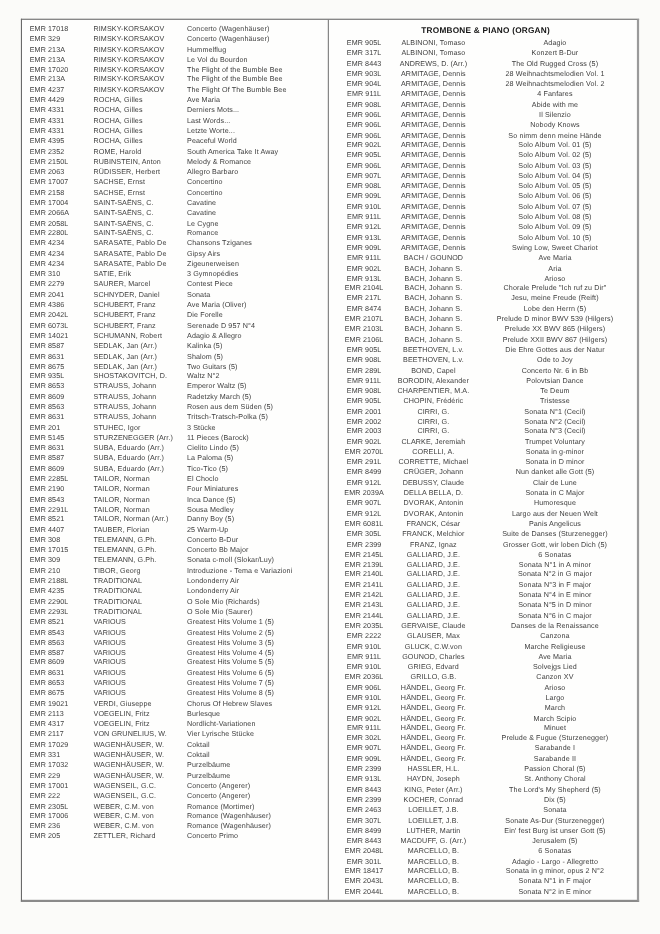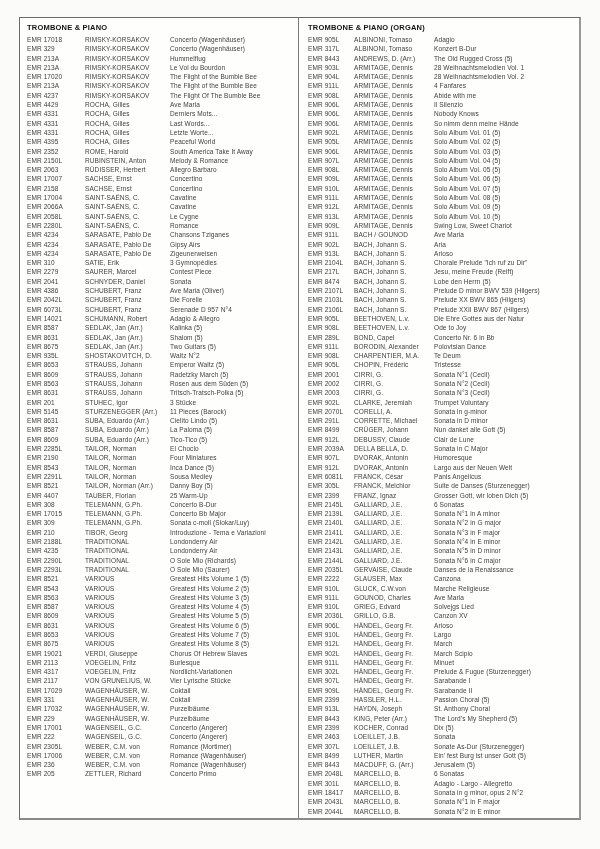--- a/index.html
+++ b/index.html
@@ -21,21 +21,21 @@
     border-bottom: 2px solid #8a8a8a;
     box-sizing: border-box;
     display: flex;
   }
   .col {
     box-sizing: border-box;
     padding: 4px 4px 0 7px;
     overflow: hidden;
   }
   .col-left  { width: 279px; border-right: 1px solid #7a7a7a; }
-  .col-right { flex: 1; padding-left: 9px; }
+  .col-right { flex: 1; padding-left: 9px; text-align: center; }
   .col-title {
     font-size: 7.5px;
     font-weight: bold;
     color: #141414;
     letter-spacing: 0.2px;
     line-height: 11px;
     margin-bottom: 2px;
     white-space: nowrap;
   }
   .rows { display: block; }
@@ -49,21 +49,20 @@
   }
   .col-left  .row { grid-template-columns: 58px 85px auto; }
   .col-right .row { grid-template-columns: 46px 80px auto; }
   .row span { overflow: hidden; }
 </style>
 </head>
 <body>
 
 <div class="frame">
   <div class="col col-left">
-    <div class="col-title">TROMBONE &amp; PIANO</div>
     <div class="rows">
 
         <div class="row">
           <span>EMR 17018</span>
           <span>RIMSKY-KORSAKOV</span>
           <span>Concerto (Wagenhäuser)</span>
         </div>
 
         <div class="row">
           <span>EMR 329</span>

